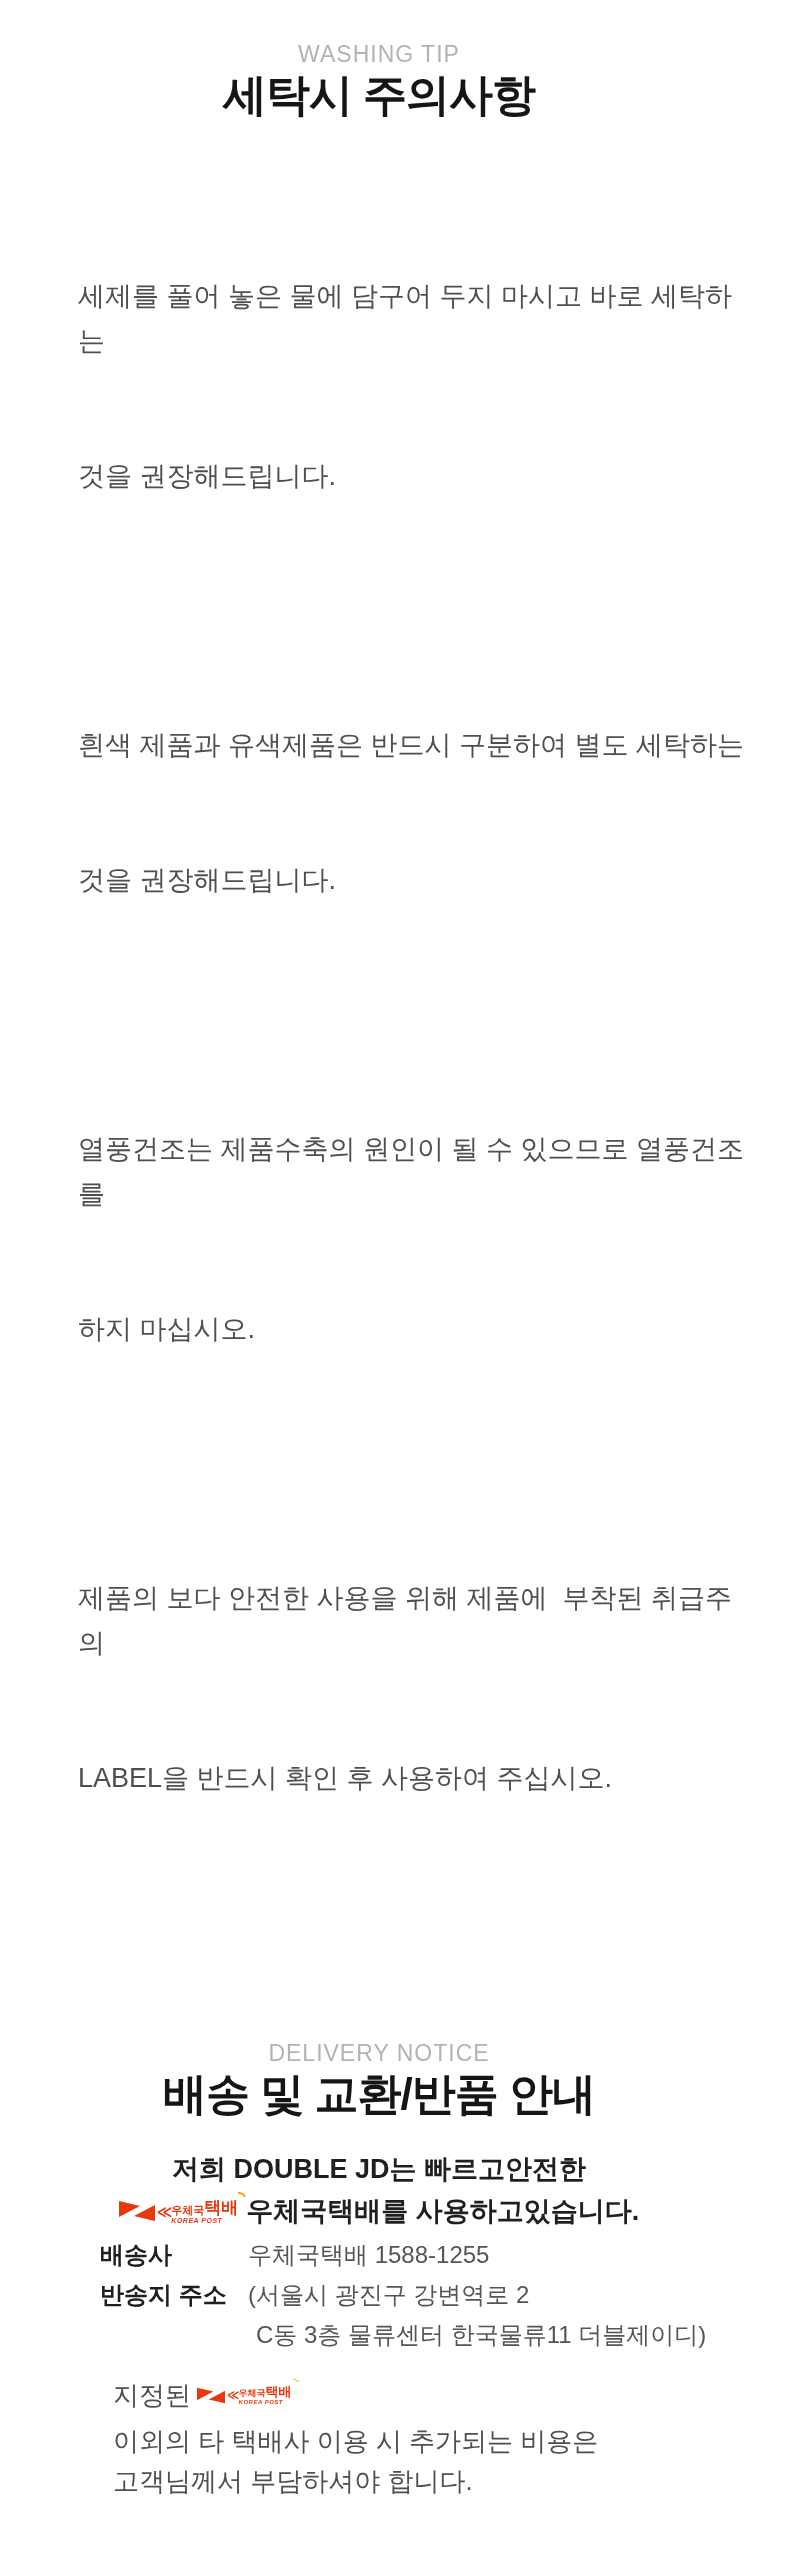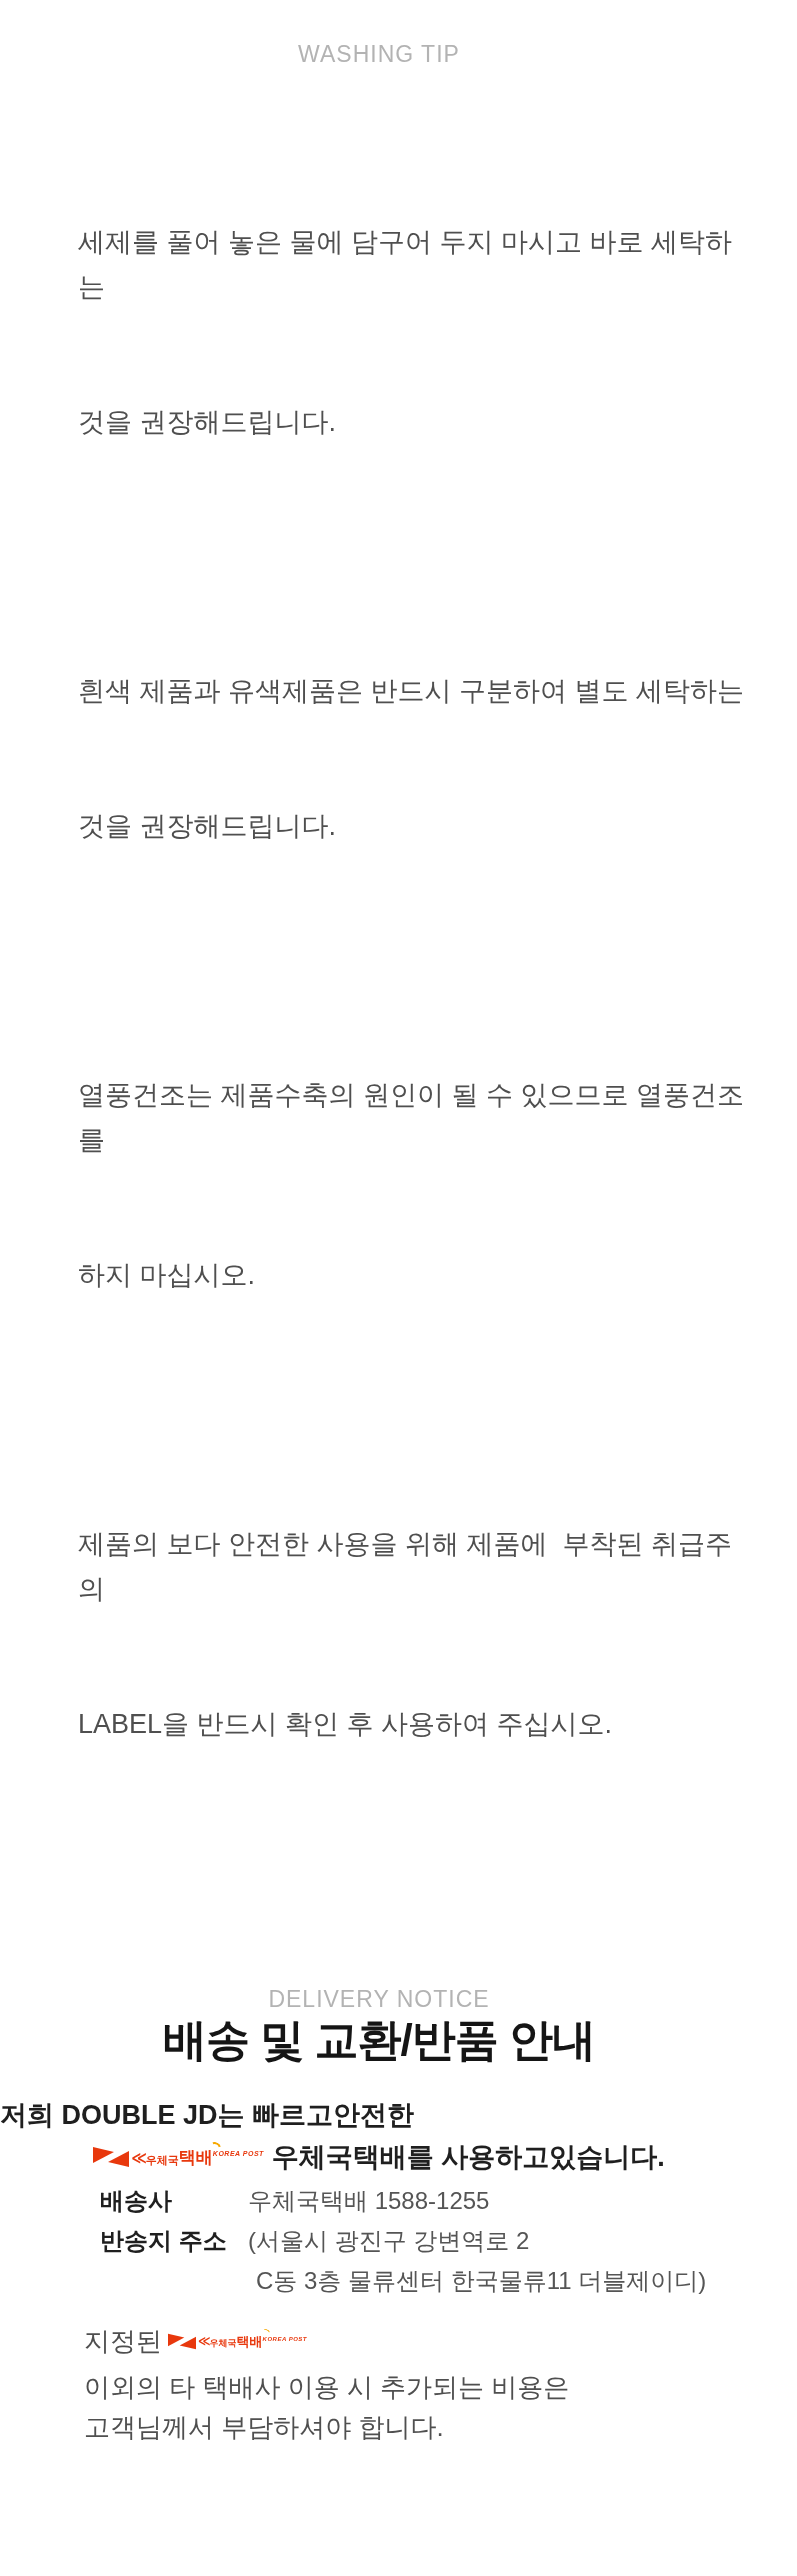--- a/index.html
+++ b/index.html
@@ -13,34 +13,34 @@
 
   
   .washing{padding-top:40px;}
   .washing .sec-head{margin-bottom:62px;}
   .w-para{padding-left:78px;font-size:27px;line-height:45px;color:#4f4f4f;margin-top:44px;white-space:pre-wrap;}
   .w-para:first-of-type{margin-top:0;}
 
   
   .delivery{padding-top:148px;}
   .delivery .sec-head{margin-bottom:28px;}
-  .d-intro{text-align:left;font-size:27px;line-height:40px;color:#1f1f1f;font-weight:700;}
+  .d-intro{text-align:center;font-size:27px;line-height:40px;color:#1f1f1f;font-weight:700;}
   .d-intro-line2{display:flex;justify-content:center;align-items:center;gap:8px;line-height:44px;}
   .d-rows{padding-left:100px;margin-top:2px;}
   .d-row{display:flex;font-size:24px;line-height:40px;}
   .d-label{width:148px;flex:0 0 148px;font-weight:700;color:#1f1f1f;}
   .d-value{color:#555555;}
-  .d-body{padding-left:84px;padding-right:48px;font-size:26px;line-height:40px;color:#4f4f4f;}
+  .d-body{padding-left:113px;padding-right:48px;font-size:26px;line-height:40px;color:#4f4f4f;}
   .d-note1{margin-top:20px;}
   .inline-logo-line{display:flex;align-items:center;gap:6px;flex-wrap:wrap;}
 
   
   .kplogo{display:inline-flex;align-items:center;gap:2px;vertical-align:middle;}
   .kp-chevrons{color:#e8380d;font-weight:700;letter-spacing:-3px;line-height:1;}
-  .kp-text{display:inline-flex;line-height:1;align-items:flex-start;}
+  .kp-text{display:inline-flex;flex-direction:column;line-height:1;align-items:flex-start;}
   .kp-row{display:inline-flex;align-items:flex-end;}
   .kp-small{color:#e8380d;font-weight:700;}
   .kp-big{color:#e8380d;font-weight:700;position:relative;}
   .kp-swoosh{position:absolute;width:9px;height:9px;border:2px solid transparent;border-top-color:#f6a800;border-radius:50%;transform:rotate(28deg);}
   .kp-sub{color:#e8380d;font-style:italic;font-weight:700;letter-spacing:0.5px;}
   .kplogo--md .kp-chevrons{font-size:15px;}
   .kplogo--md .kp-small{font-size:11px;}
   .kplogo--md .kp-big{font-size:17px;}
   .kplogo--md .kp-sub{font-size:7px;margin-top:1px;}
   .kplogo--md .kp-swoosh{top:-7px;right:-8px;}
@@ -51,20 +51,21 @@
   .kplogo--sm .kp-swoosh{top:-6px;right:-7px;border-width:1.5px;width:7px;height:7px;}
 </style>
 </head>
 <body>
 
 <div class="page">
 
   <section class="washing">
     <div class="sec-head">
       <div class="eyebrow">WASHING TIP</div>
+      <div class="sec-title">세탁시 주의사항</div>
     </div>
     <div class="w-para">
       <div>세제를 풀어 놓은 물에 담구어 두지 마시고 바로 세탁하는</div>
       <div>것을 권장해드립니다.</div>
     </div>
     <div class="w-para">
       <div>흰색 제품과 유색제품은 반드시 구분하여 별도 세탁하는</div>
       <div>것을 권장해드립니다.</div>
     </div>
     <div class="w-para">

